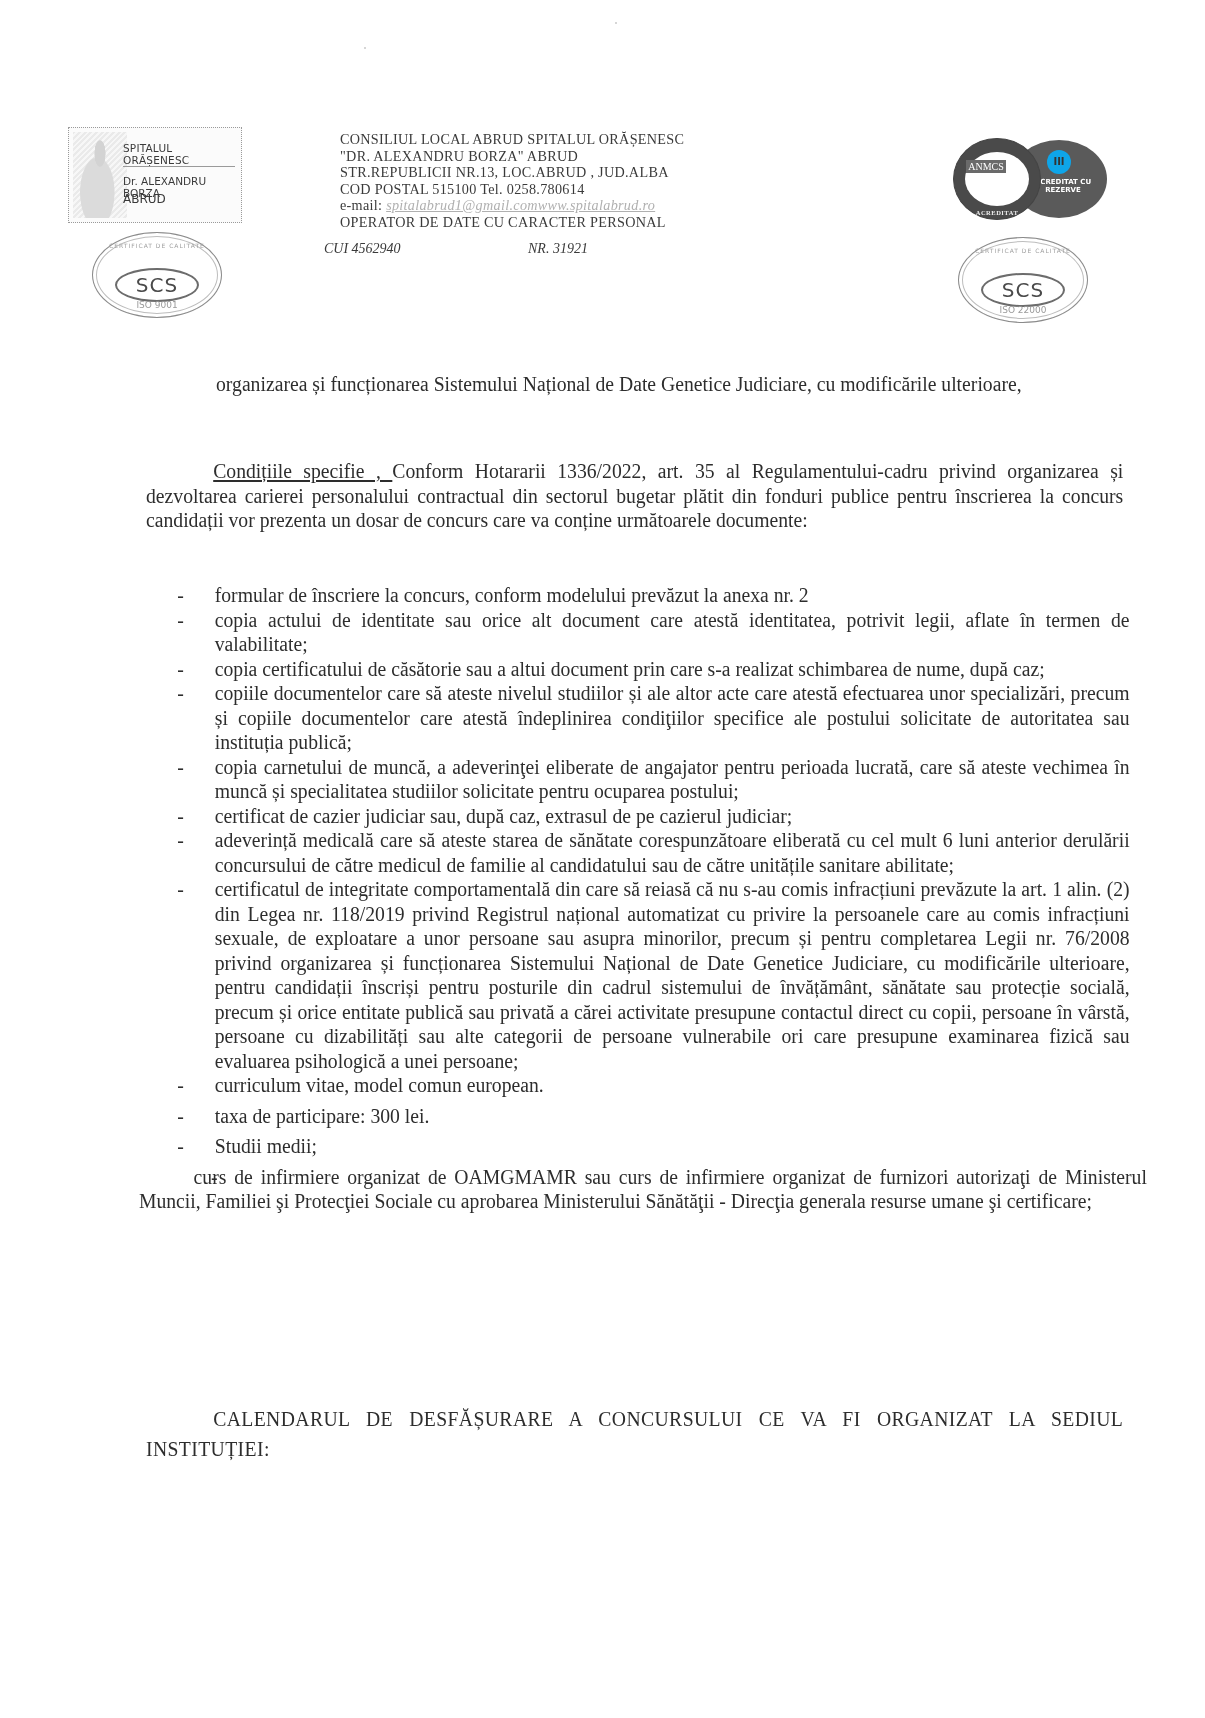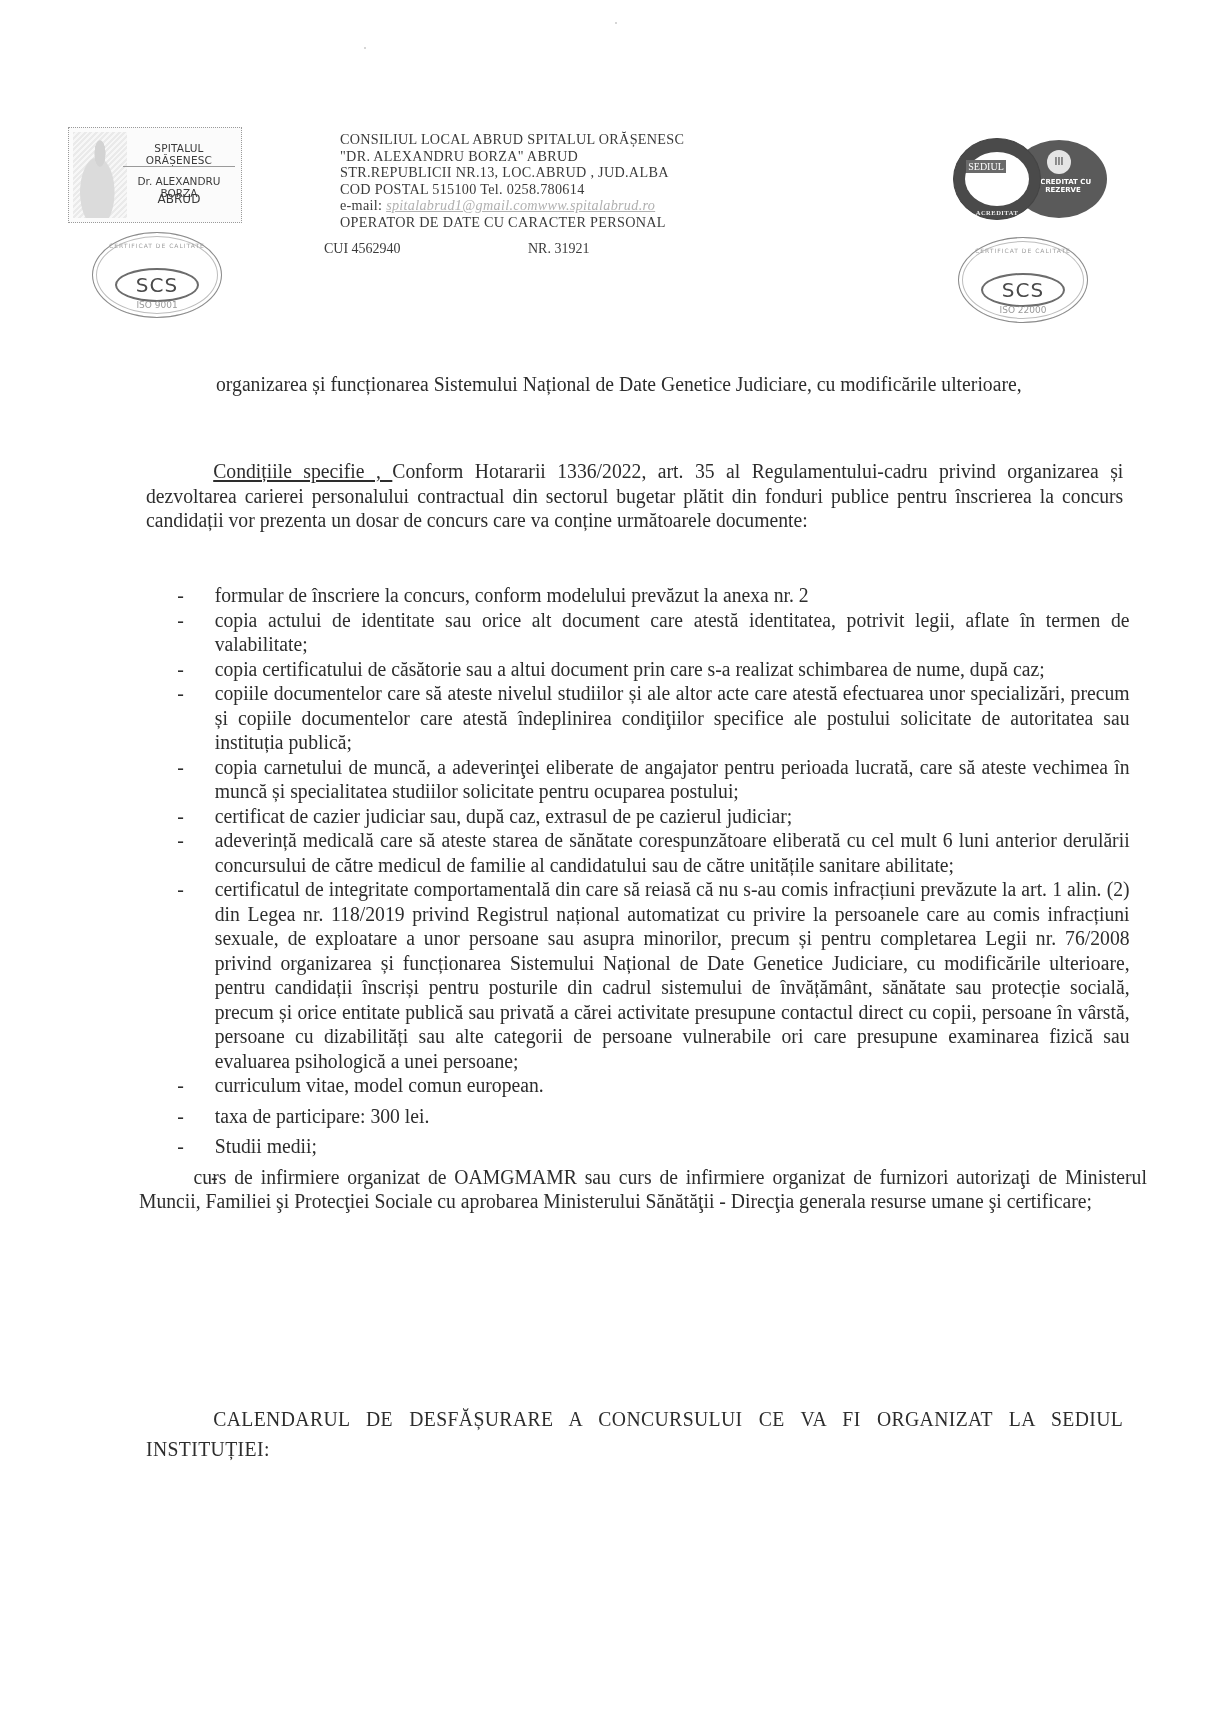--- a/index.html
+++ b/index.html
@@ -21,21 +21,21 @@
     }
     .hosp-logo .portrait {
       position: absolute; left: 4px; top: 4px; width: 54px; height: 86px;
       background:
         radial-gradient(ellipse at 50% 25%, #cfcfcf 0 14%, transparent 15%),
         radial-gradient(ellipse at 45% 70%, #d8d8d8 0 40%, transparent 42%),
         repeating-linear-gradient(135deg, #e9e9e9 0 2px, #f7f7f7 2px 4px);
       opacity: .9;
     }
     .hosp-logo .ltxt {
-      position: absolute; right: 6px; width: 112px; text-align: center;
+      position: absolute; right: 6px; width: 112px; text-align: left;
       font-family: "DejaVu Sans", "Liberation Sans", sans-serif;
       color: #3a3a3a;
     }
     .hosp-logo .l1 { top: 14px; font-size: 10.5px; letter-spacing: .2px; }
     .hosp-logo .l2 { top: 38px; font-size: 10.5px; border-top: 1px solid #9a9a9a; padding-top: 8px; }
     .hosp-logo .l3 { top: 64px; font-size: 12px; }
 
     
     .scs {
       position: absolute; width: 128px; height: 84px;
@@ -61,36 +61,36 @@
 
     
     .hdr {
       position: absolute; left: 340px; top: 131px; width: 460px; 
       font-family: "Liberation Serif", serif; font-size: 14.2px; line-height: 16.5px;
       color: #3a3a3a; letter-spacing: .3px;
     }
     .hdr .email-label { }
     .hdr .email-link { font-style: italic; text-decoration: underline; color: #b0b0b0; }
     .hdr-ids {
-      position: absolute; top: 241px; font-size: 14px; color: #3a3a3a;
+      position: absolute; top: 241px; font-style: italic; font-size: 14px; color: #3a3a3a;
     }
     .cui { left: 324px; }
     .nr { left: 528px; }
 
     
     .anmcs {
       position: absolute; left: 953px; top: 138px; width: 156px; height: 82px;
     }
     .anmcs .dark {
       position: absolute; left: 58px; top: 2px; width: 96px; height: 78px;
       border-radius: 50%; background: #5a5a5a;
     }
     .anmcs .dark .iii {
       position: absolute; left: 36px; top: 10px; width: 24px; height: 24px; border-radius: 50%;
-      background: #e5e5e5; color: #333; font-family: "DejaVu Sans", sans-serif; font-size: 10px; font-weight: normal;
+      background: #0ea5e9; color: #333; font-family: "DejaVu Sans", sans-serif; font-size: 10px; font-weight: bold;
       text-align: center; line-height: 24px;
     }
     .anmcs .dark .acr {
       position: absolute; left: 22px; top: 38px; width: 60px; text-align: center;
       color: #fff; font-family: "DejaVu Sans", sans-serif; font-size: 7px; font-weight: bold; line-height: 8px;
     }
     .anmcs .light {
       position: absolute; left: 0; top: 0; width: 86px; height: 80px; border-radius: 50%;
       background: #4a4a4a; border: 1px solid #444;
     }
@@ -174,21 +174,21 @@
   <div class="hdr-ids cui">CUI  4562940</div>
   <div class="hdr-ids nr">NR. 31921</div>
 
   <div class="anmcs">
     <div class="dark">
       <div class="iii">III</div>
       <div class="acr">ACREDITAT CU REZERVE</div>
     </div>
     <div class="light">
       <div class="inner"></div>
-      <div class="name">SEDIUL</div>
+      <div class="name">ANMCS</div>
       <div class="ring">ACREDITAT</div>
     </div>
   </div>
 
   <div class="scs scs-right">
     <div class="ring-text">CERTIFICAT DE CALITATE</div>
     <div class="scs-inner">SCS</div>
     <div class="iso">ISO 22000</div>
   </div>
 

